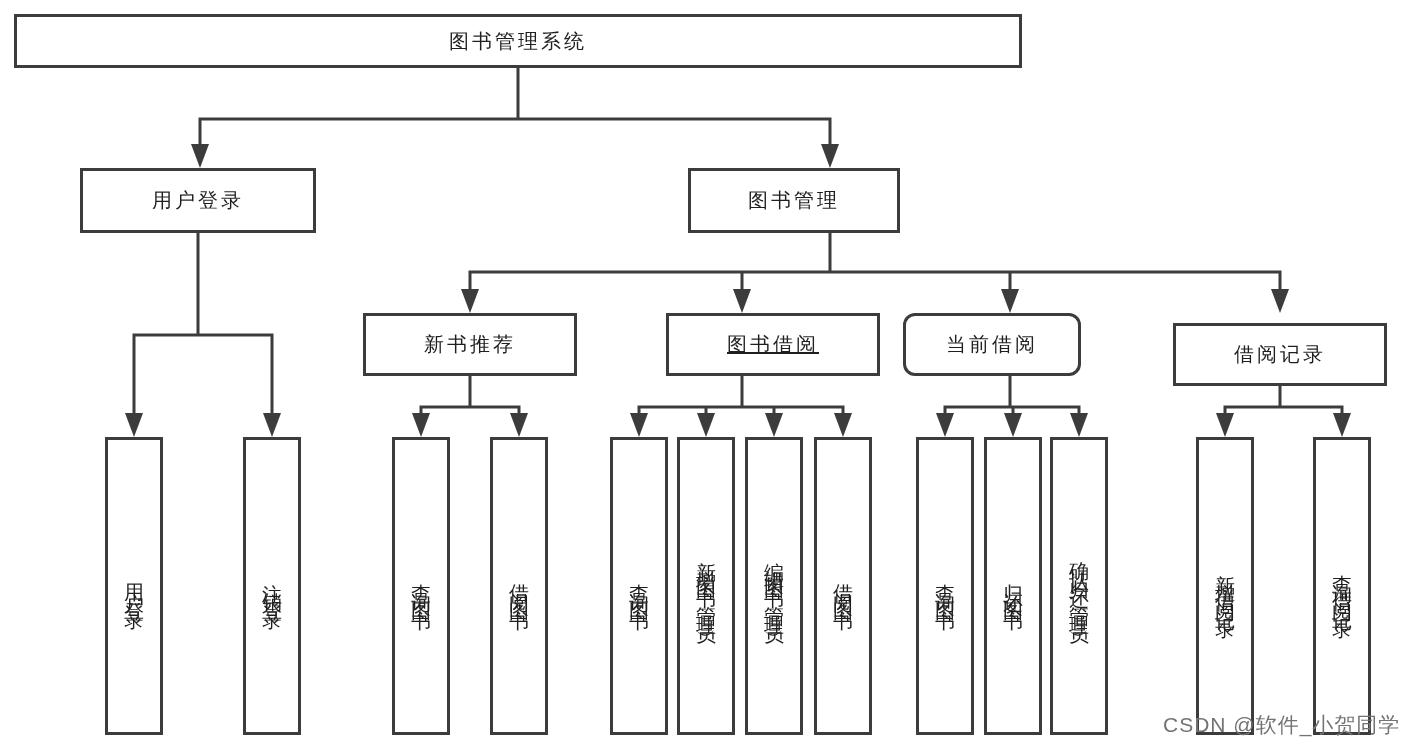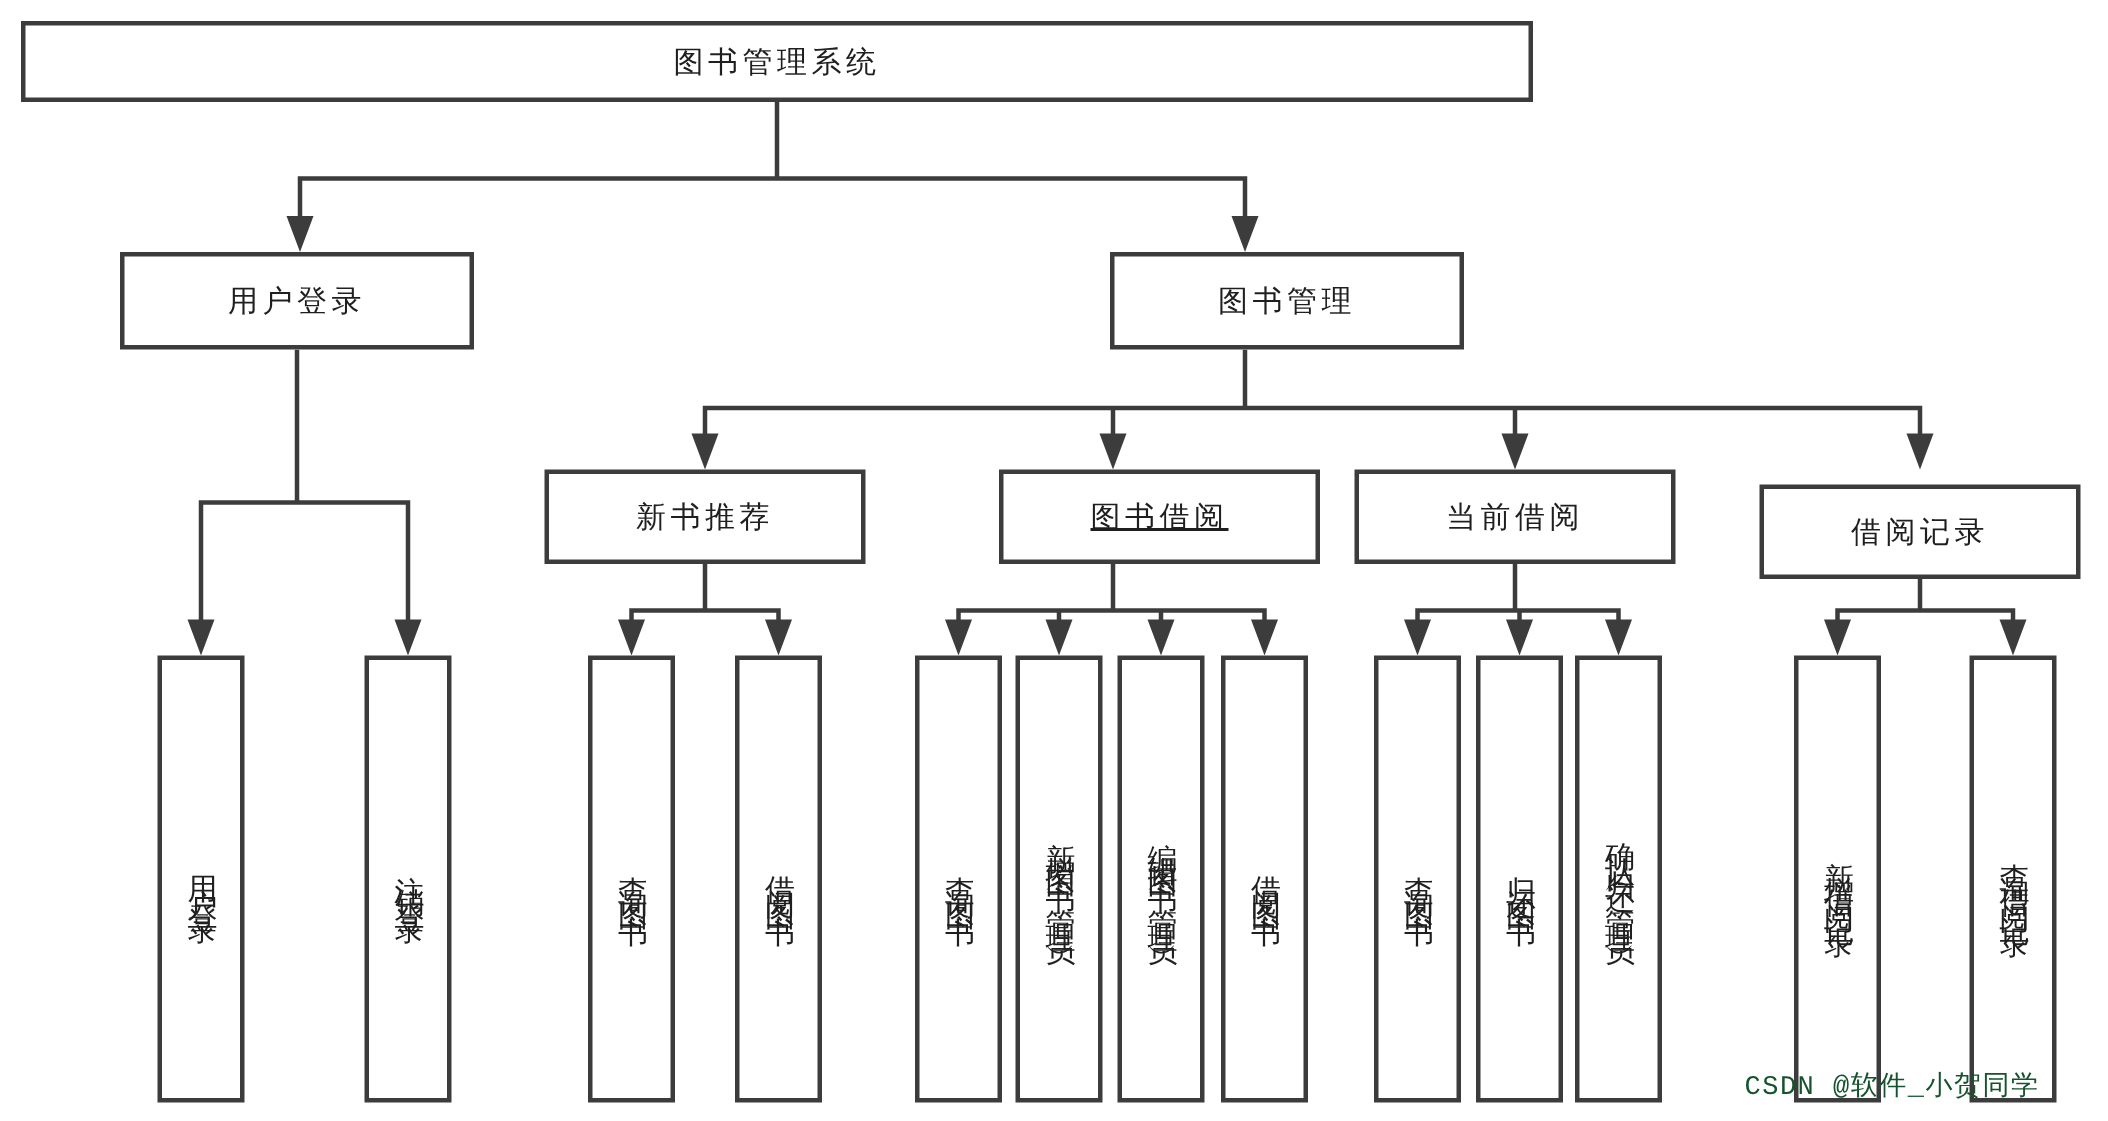--- a/index.html
+++ b/index.html
@@ -15,22 +15,22 @@
     color:#1f1f1f;
   }
   .box.h .lbl { font-size:20px; letter-spacing:3px; white-space:nowrap;text-align:right; }
   .box.v .lbl {
     writing-mode:vertical-rl; text-orientation:mixed;
     font-size:20px; letter-spacing:9px; line-height:1.05; white-space:nowrap;
   }
   svg.connectors { position:absolute; left:0; top:0; }
   .watermark {
     position:absolute; left:1163px; top:711px;
-    font-size:18px; color:#14532d; letter-spacing:1px;
-    z-index:5; white-space:nowrap;font-family:Liberation Mono, monospace;
+    font-size:21px; color:#737373; letter-spacing:1px;
+    z-index:5; white-space:nowrap;
   }
 </style>
 </head>
 <body>
 
 <div class="canvas">
 
   <svg class="connectors" width="1405" height="747" viewBox="0 0 1405 747">
     <g fill="none" stroke-width="3" stroke="#3c3c3c">
 
@@ -71,31 +71,31 @@
     </g>
   </svg>
 
   <div class="box h" style="left:14px; top:14px; width:1008px; height:54px;">
     <span class="lbl">图书管理系统</span>
   </div>
 
   <div class="box h" style="left:80px; top:168px; width:236px; height:65px;">
     <span class="lbl">用户登录</span>
   </div>
-  <div class="box h" style="left:740px; top:168px; width:236px; height:65px;">
+  <div class="box h" style="left:688px; top:168px; width:212px; height:65px;">
     <span class="lbl">图书管理</span>
   </div>
 
   <div class="box h" style="left:363px; top:313px; width:214px; height:63px;">
     <span class="lbl">新书推荐</span>
   </div>
   <div class="box h" style="left:666px; top:313px; width:214px; height:63px;text-decoration:underline;">
     <span class="lbl">图书借阅</span>
   </div>
-  <div class="box h" style="left:903px; top:313px; width:214px; height:63px;">
+  <div class="box h" style="left:903px; top:313px; width:178px; height:63px;border-radius:12px;">
     <span class="lbl">当前借阅</span>
   </div>
   <div class="box h" style="left:1173px; top:313px; width:214px; height:63px;margin-top:10px;">
     <span class="lbl">借阅记录</span>
   </div>
 
   <div class="box v" style="left:105px; top:437px; width:58px; height:298px;">
     <span class="lbl">用户登录</span>
   </div>
   <div class="box v" style="left:243px; top:437px; width:58px; height:298px;">

